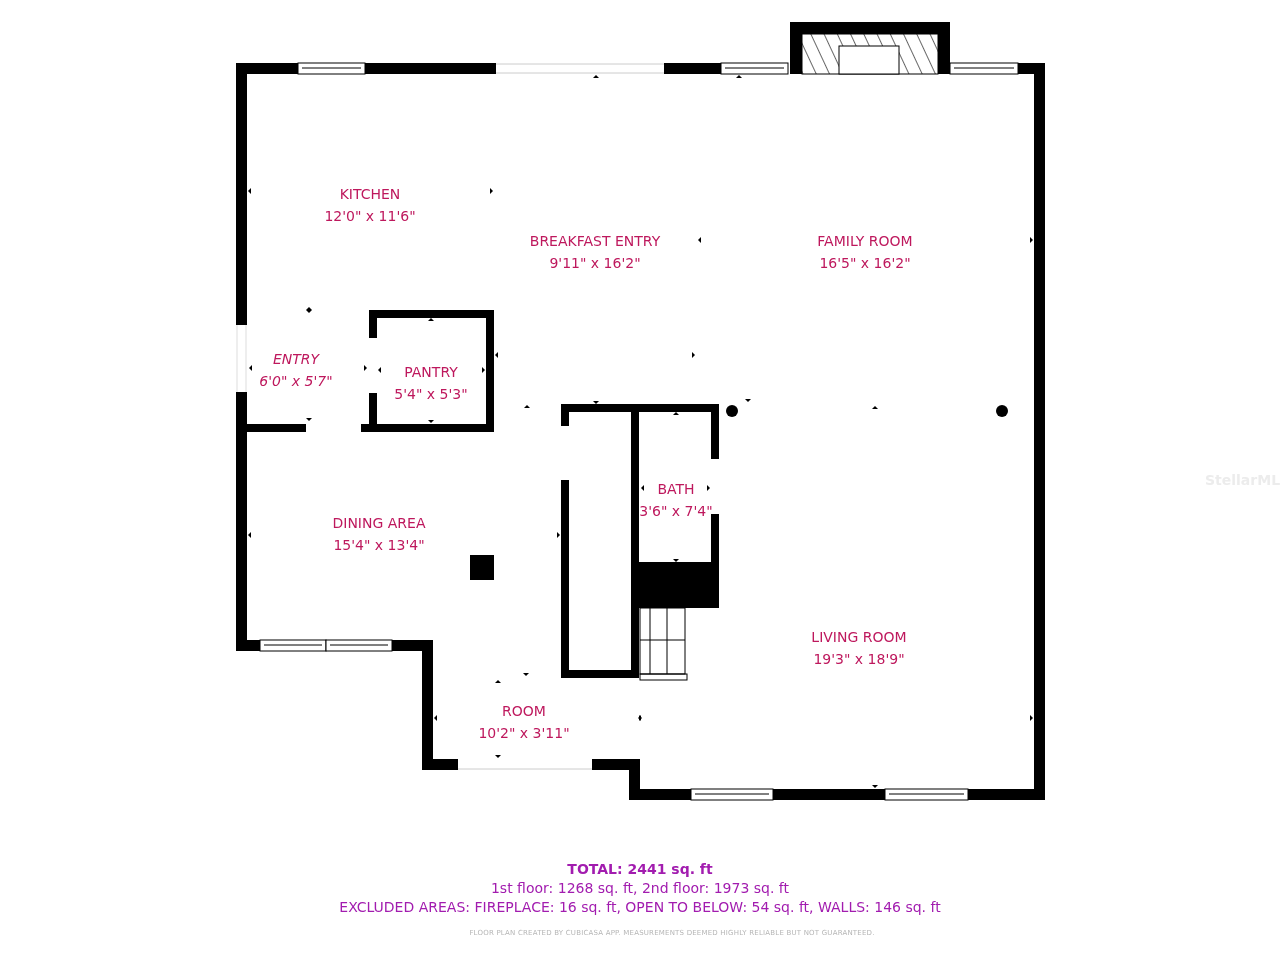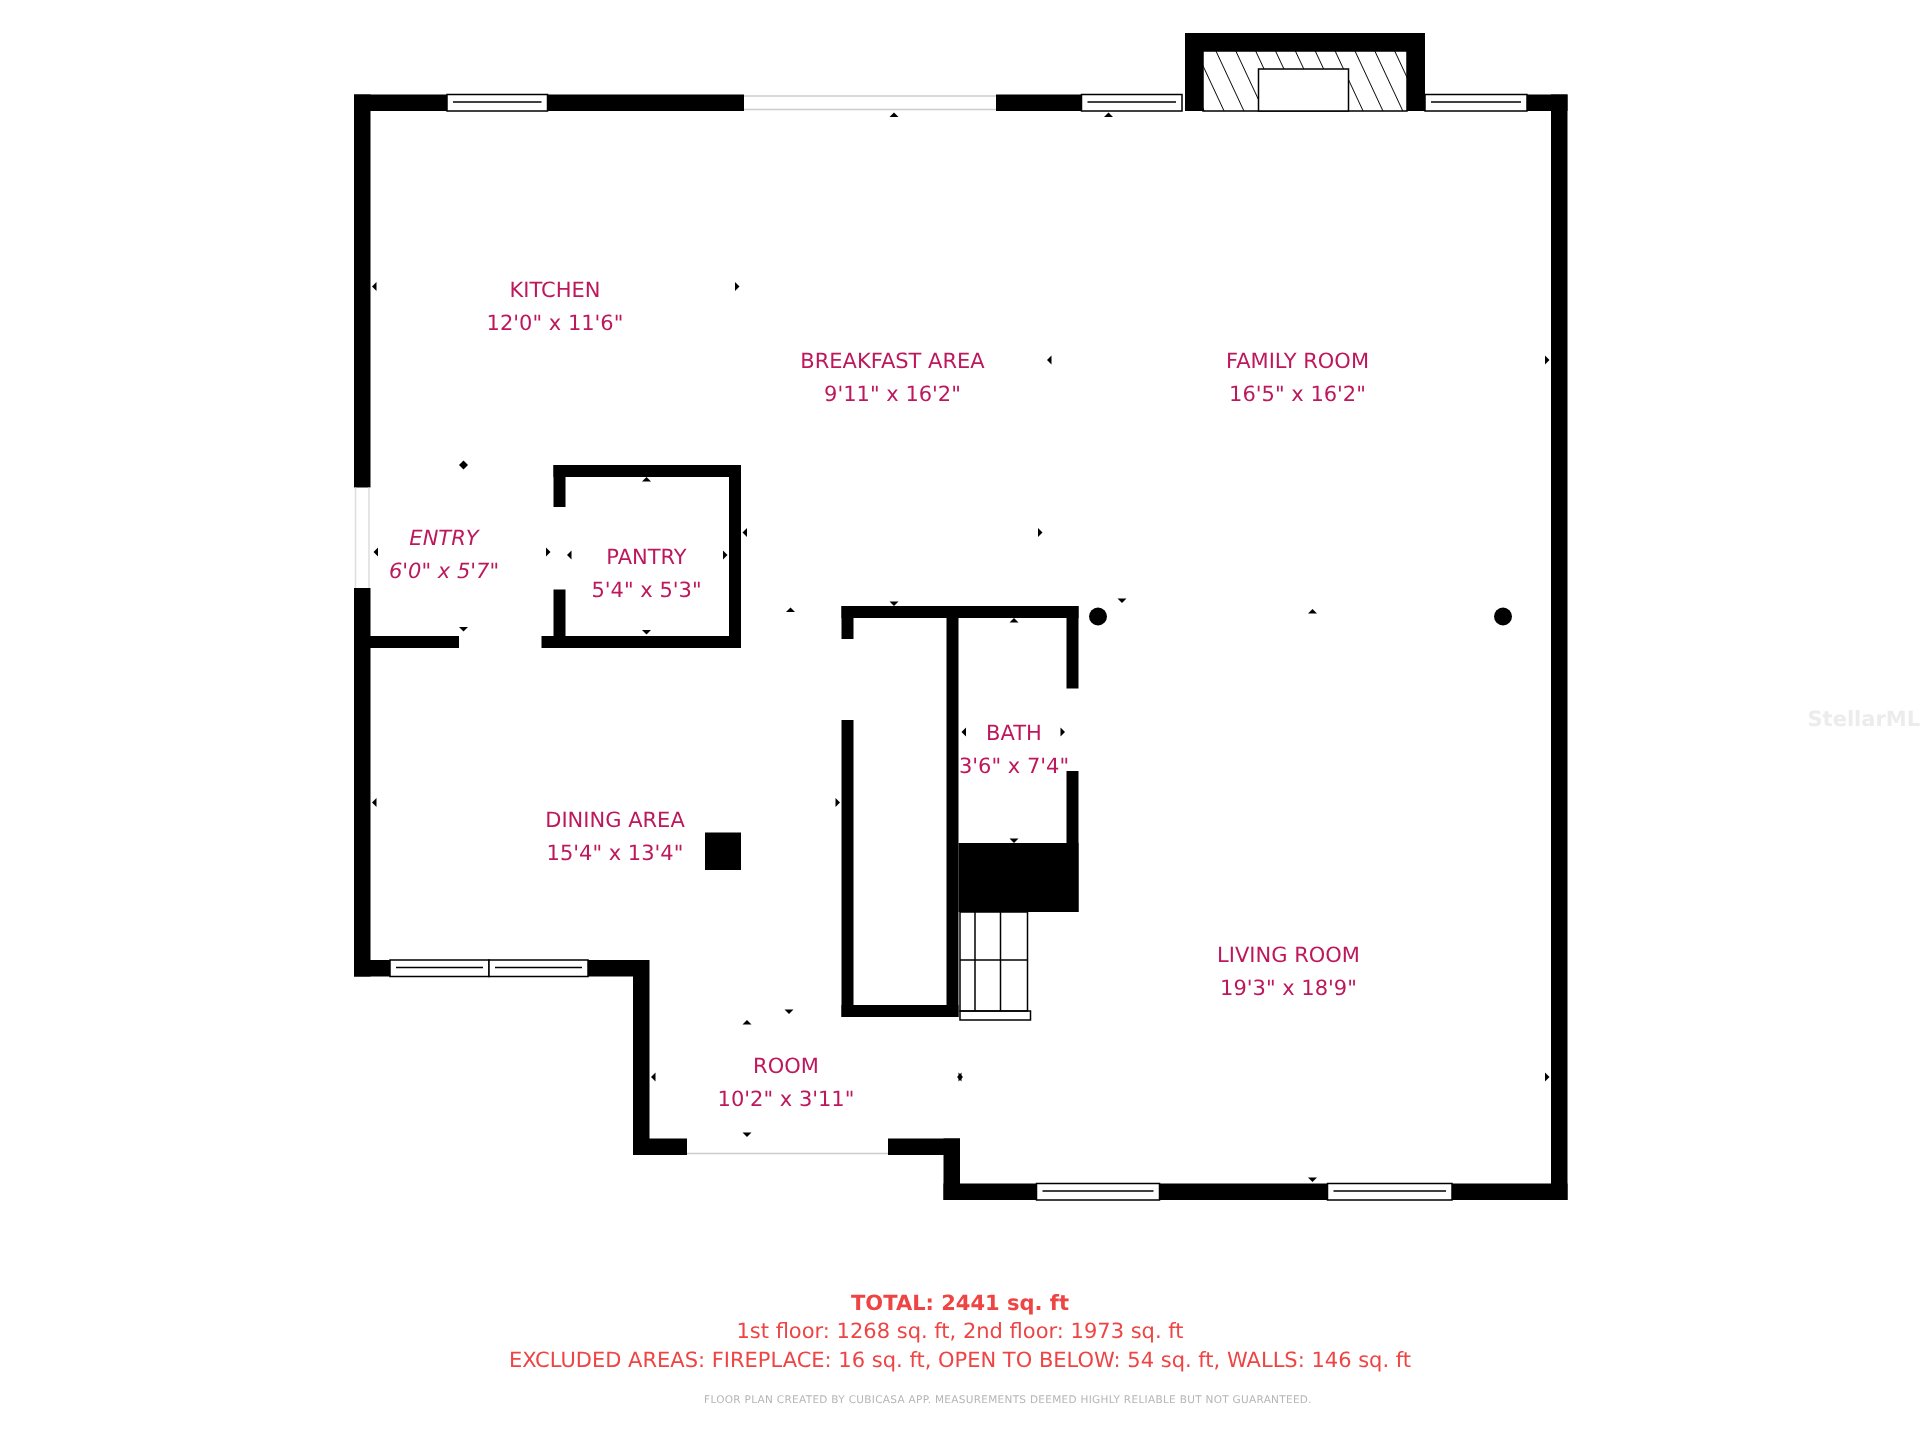--- a/index.html
+++ b/index.html
@@ -1,20 +1,20 @@
 <!DOCTYPE html>
 <html><head>
 <meta charset="utf-8">
 <style>
   html, body { margin:0; padding:0; background:#ffffff; }
   body { width:1280px; height:960px; position:relative; overflow:hidden; font-family:"DejaVu Sans", sans-serif; }
   svg.plan { position:absolute; left:0; top:0; }
   .room { position:absolute; text-align:center; color:#be185d; font-size:14px; line-height:22px; transform:translateX(-50%); white-space:nowrap; }
   .room .dim { display:block; }
-  .summary { position:absolute; left:0; width:1280px; text-align:center; color:#ef4444; }
+  .summary { position:absolute; left:0; width:1280px; text-align:center; color:#a21caf; }
   .total { top:861px; font-size:14px; font-weight:bold; }
   .floors { top:880px; font-size:14px; }
   .excluded { top:899px; font-size:14px; }
   .disclaimer { top:929px; font-size:7px; color:#b5b5b5; letter-spacing:0.2px;padding-left:32px; }
   .watermark { position:absolute; left:1205px; top:472px; font-size:14px; color:#ececec; font-weight:bold; }
 </style>
 </head>
 <body>
 
 <svg class="plan" width="1280" height="960" viewBox="0 0 1280 960">
@@ -150,40 +150,40 @@
       <path d="M1033,718 l-3,-3 v6z"></path>
     <path d="M875,788 l-3,-3 h6z"></path>
   </g>
 </svg>
 
 <div class="room" style="left:370px;top:183px;">
   <span>KITCHEN</span>
   <span class="dim">12'0" x 11'6"</span>
 </div>
 <div class="room" style="left:595px;top:230px;">
-  <span>BREAKFAST AREA</span>
+  <span>BREAKFAST ENTRY</span>
   <span class="dim">9'11" x 16'2"</span>
 </div>
 <div class="room" style="left:865px;top:230px;">
   <span>FAMILY ROOM</span>
   <span class="dim">16'5" x 16'2"</span>
 </div>
 <div class="room" style="left:296px;top:348px;font-style:italic;">
   <span>ENTRY</span>
   <span class="dim">6'0" x 5'7"</span>
 </div>
 <div class="room" style="left:431px;top:361px;">
   <span>PANTRY</span>
   <span class="dim">5'4" x 5'3"</span>
 </div>
 <div class="room" style="left:676px;top:478px;">
   <span>BATH</span>
   <span class="dim">3'6" x 7'4"</span>
 </div>
-<div class="room" style="left:379px;top:536px;margin-left:31px;">
+<div class="room" style="left:379px;top:512px;">
   <span>DINING AREA</span>
   <span class="dim">15'4" x 13'4"</span>
 </div>
 <div class="room" style="left:859px;top:598px;margin-top:28px;">
   <span>LIVING ROOM</span>
   <span class="dim">19'3" x 18'9"</span>
 </div>
 <div class="room" style="left:524px;top:700px;">
   <span>ROOM</span>
   <span class="dim">10'2" x 3'11"</span>

